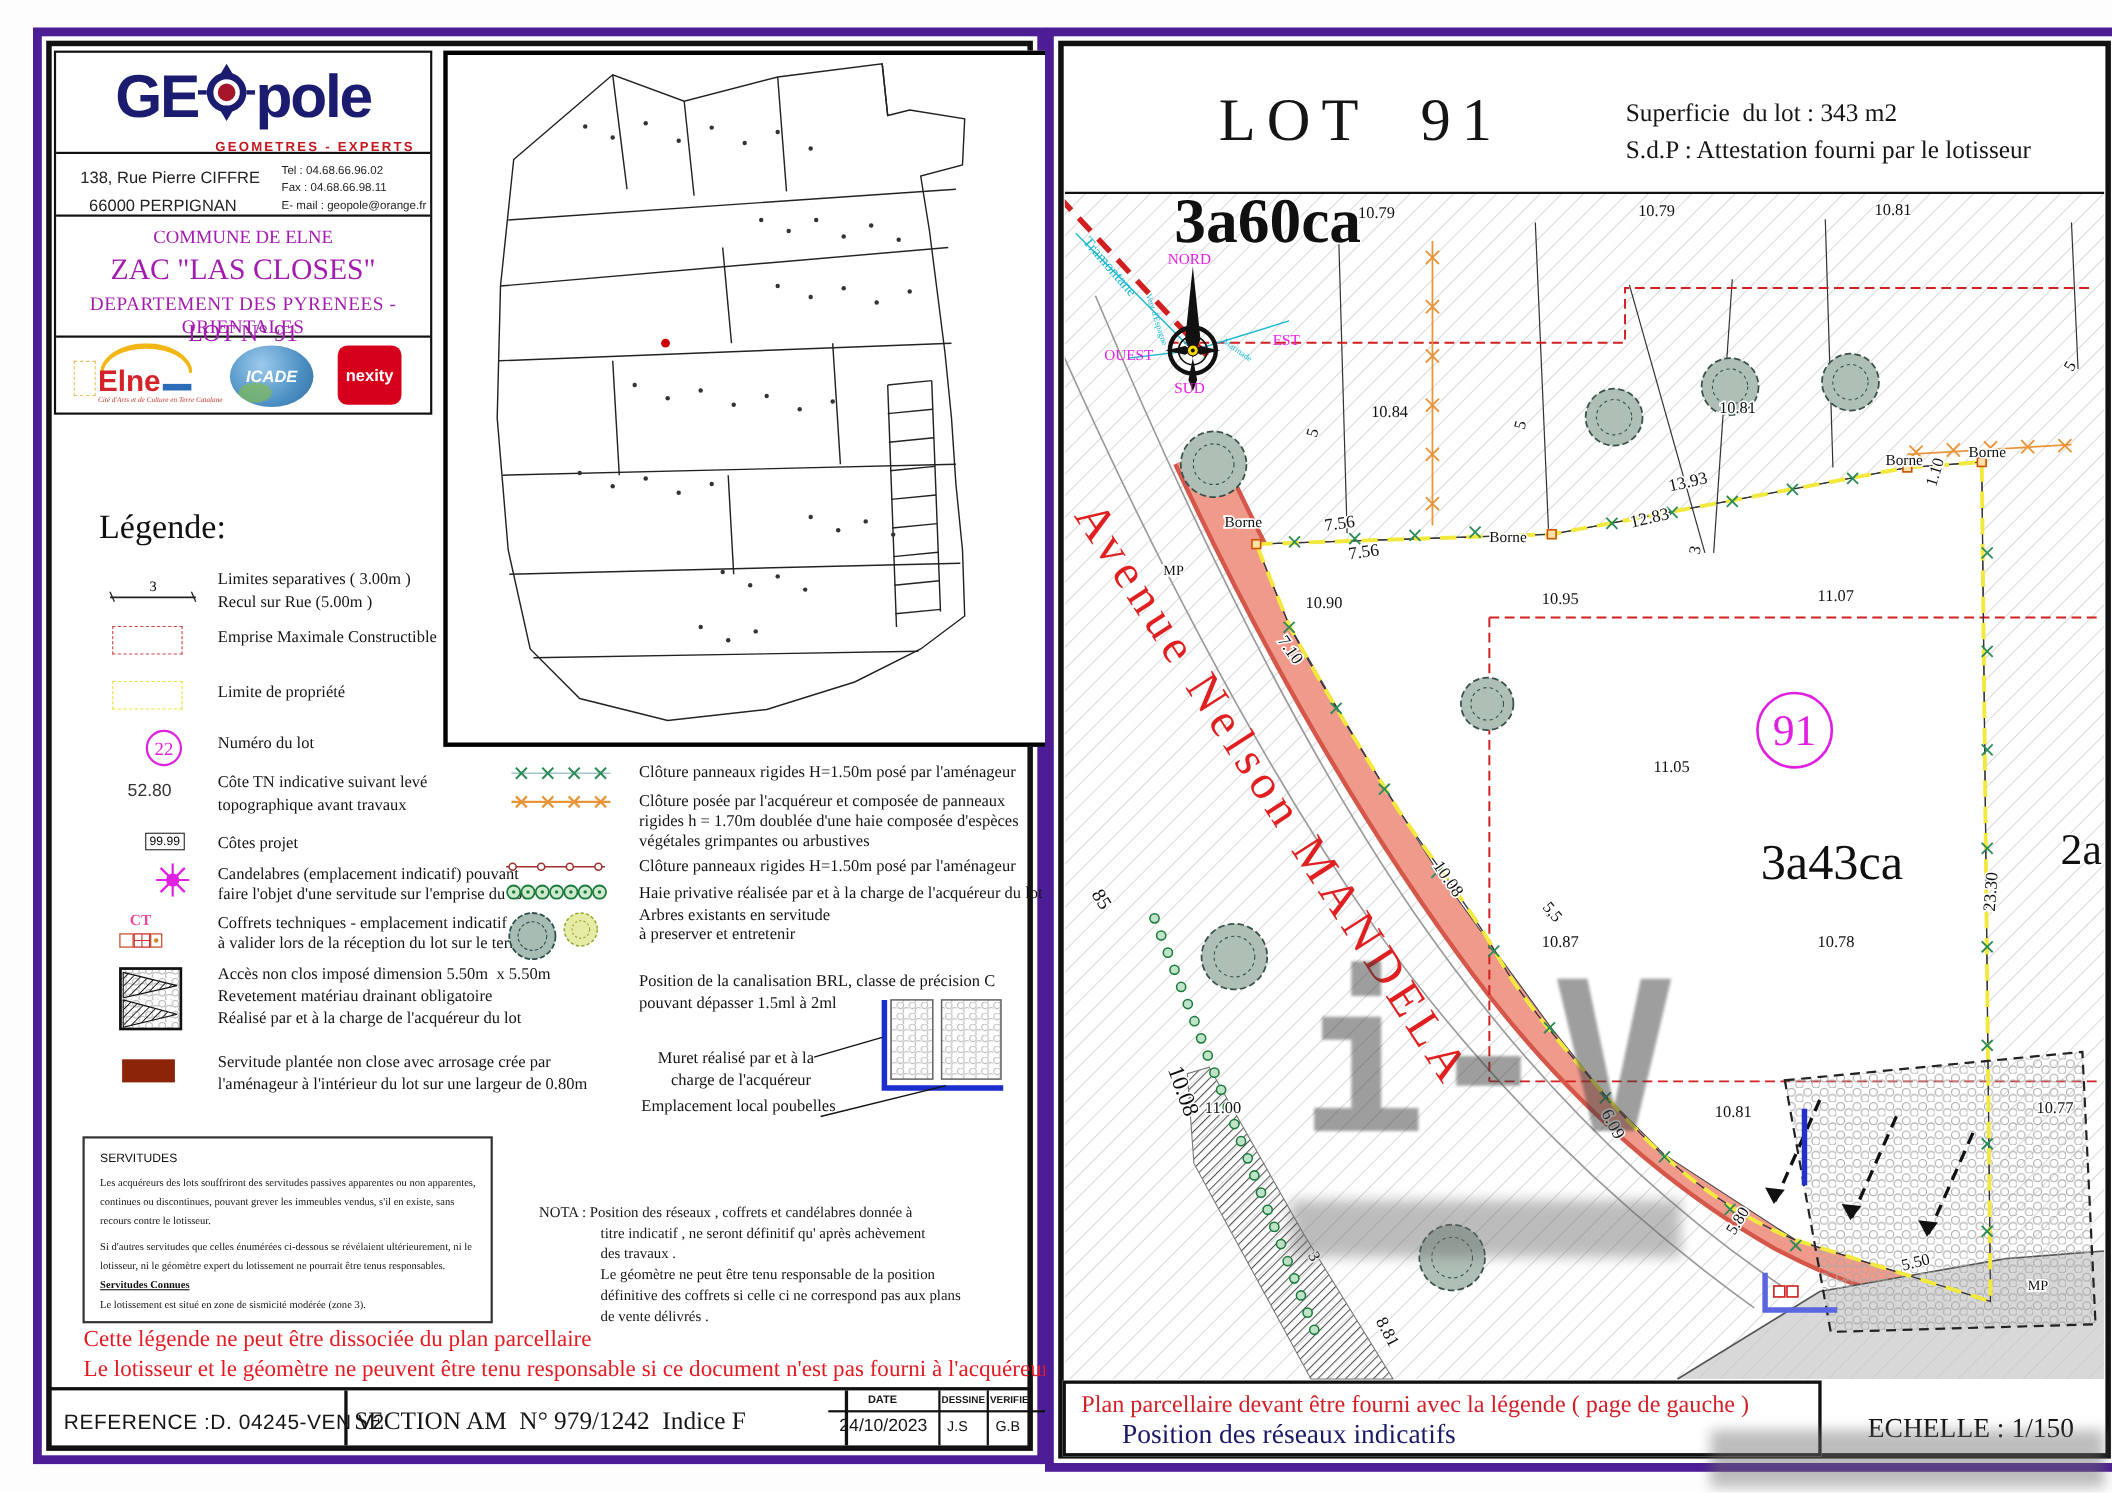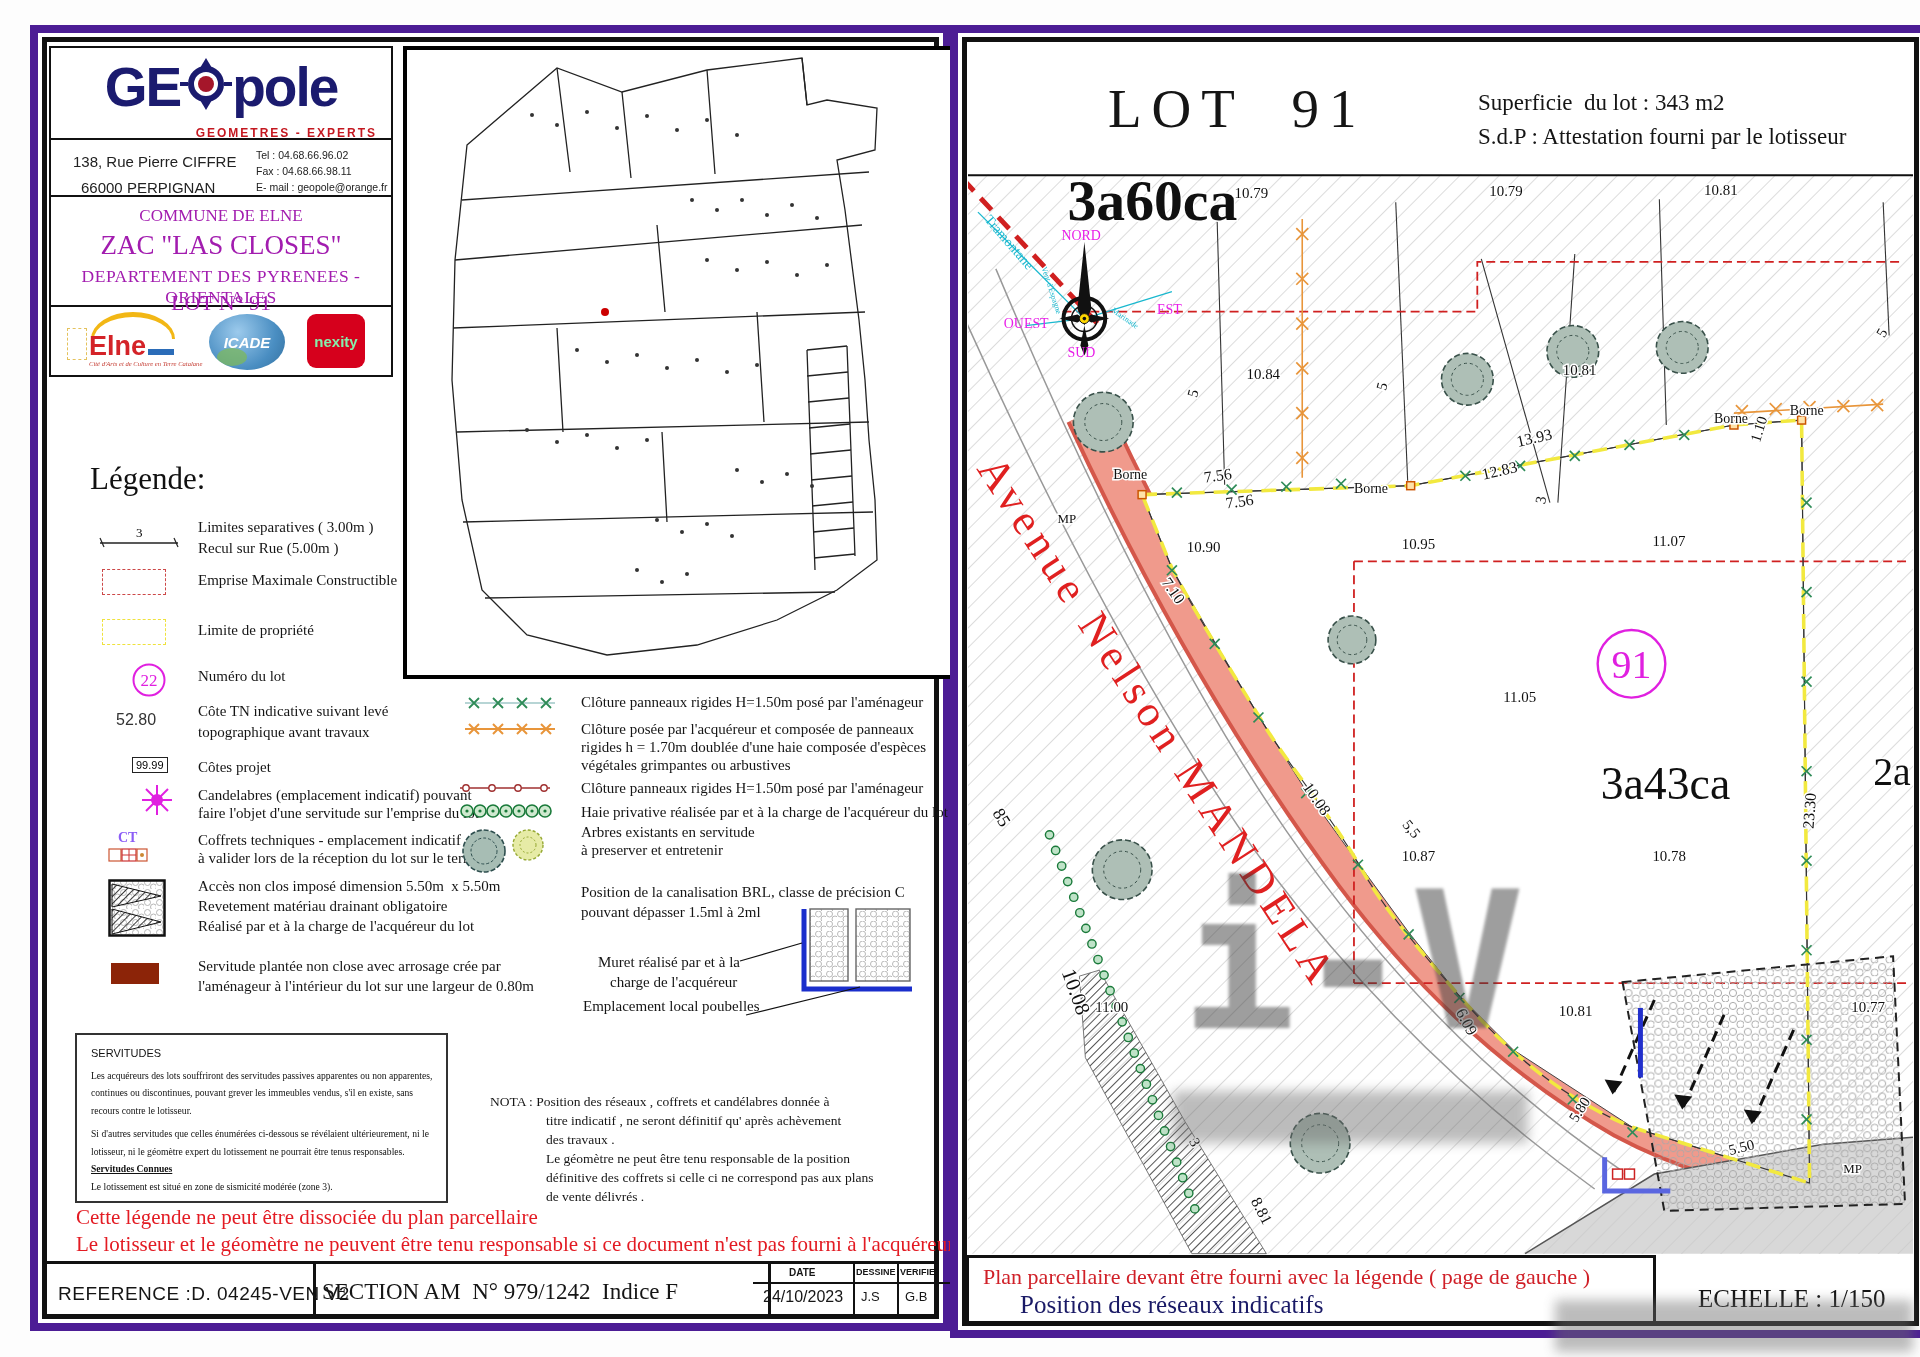--- a/index.html
+++ b/index.html
@@ -22,21 +22,21 @@
   .ttl{position:absolute;left:0;width:100%;text-align:center;color:#a21caf;}
   .mapbox{position:absolute;left:365px;top:13px;width:543px;height:625px;border:4px solid #000;background:#fff;}
   .legend-title{position:absolute;left:52px;top:428px;font-size:31px;color:#111;}
   .warn{position:absolute;white-space:pre;color:#e31b23;font-size:21px;}
   .srvbox{position:absolute;left:37px;top:1000px;border:2px solid #333;padding:8px 14px 6px 14px;background:#fff;}
   .srvbox div{white-space:pre;font-size:9.6px;line-height:1.82;color:#111;}
   .srv-title{font-family:"Liberation Sans",sans-serif;font-size:11px !important;margin-bottom:4px;}
   .srv-known{font-weight:bold;text-decoration:underline;}
   .footbar{position:absolute;left:8px;top:1228px;width:889px;height:50px;border-top:3px solid #111;}
   .fcell{position:absolute;top:0;height:100%;padding-left:15px;}
-  .nexity{width:58px;height:54px;background:#d6001c;border-radius:9px;color:#86efac;
+  .nexity{width:58px;height:54px;background:#d6001c;border-radius:9px;color:#ffffff;
      font-family:"Liberation Sans",sans-serif;font-weight:bold;font-size:15px;
      display:flex;align-items:center;justify-content:center;}
   .icade{width:76px;height:56px;border-radius:50%;
      background:radial-gradient(circle at 38% 32%,#9ccaec,#4a8ec2 62%,#33709f);
      display:flex;align-items:center;justify-content:center;color:#fff;
      font-family:"Liberation Sans",sans-serif;font-weight:bold;font-style:italic;font-size:15px;
      position:relative;overflow:hidden;}
   .icade:after{content:"";position:absolute;left:8px;bottom:4px;width:30px;height:18px;
      background:#7cb85c;border-radius:50%;opacity:.75;}
   .icade span{position:relative;z-index:2;}
@@ -208,21 +208,21 @@
         <line x1="17" y1="2" x2="17" y2="32"></line>
           <line x1="2" y1="17" x2="32" y2="17"></line>
         <line x1="6" y1="6" x2="28" y2="28"></line>
           <line x1="6" y1="28" x2="28" y2="6"></line>
       </g>
       <circle cx="17" cy="17" r="6" fill="#e020e0"></circle>
     </svg>
     <div class="t" style="left:160px;top:755px">Candelabres (emplacement indicatif) pouvant</div>
     <div class="t" style="left:160px;top:773px">faire l'objet d'une servitude sur l'emprise du lot</div>
 
-    <div class="t" style="left:80px;top:798px;color:#8b5cf6;font-weight:bold;font-size:14px">CT</div>
+    <div class="t" style="left:80px;top:798px;color:#ec4899;font-weight:bold;font-size:14px">CT</div>
     <svg class="abs" style="left:70px;top:814px" width="52" height="16">
       <rect x="1" y="2" width="12" height="12" fill="none" stroke="#cc5533" stroke-width="1.2"></rect>
       <rect x="14" y="2" width="14" height="12" fill="none" stroke="#cc3333" stroke-width="1.2"></rect>
       <rect x="29" y="2" width="10" height="12" fill="none" stroke="#cc5533" stroke-width="1.2"></rect>
       <line x1="14" y1="8" x2="28" y2="8" stroke="#cc3333"></line>
         <line x1="21" y1="2" x2="21" y2="14" stroke="#cc3333"></line>
       <circle cx="34" cy="8" r="2" fill="#cc8833"></circle>
     </svg>
     <div class="t" style="left:160px;top:800px">Coffrets techniques - emplacement indicatif</div>
     <div class="t" style="left:160px;top:818px">à valider lors de la réception du lot sur le terrain</div>

